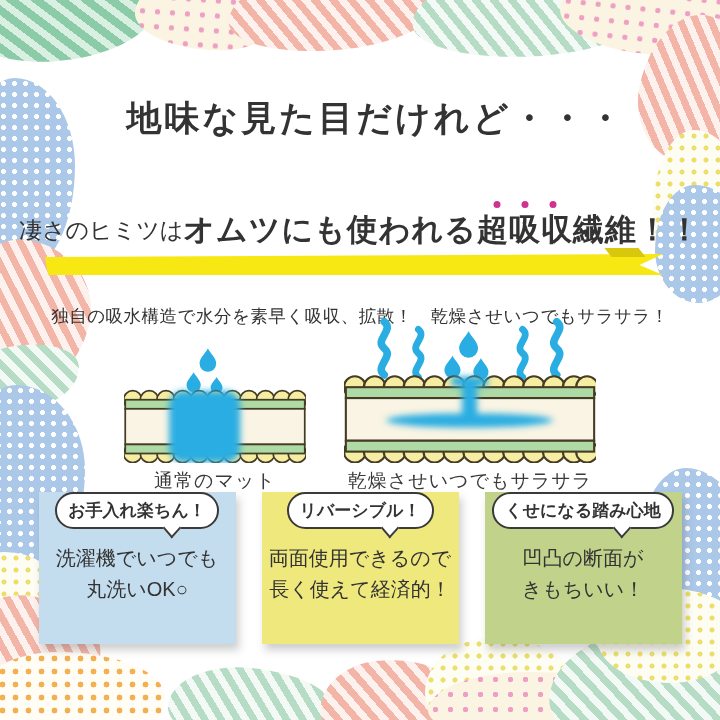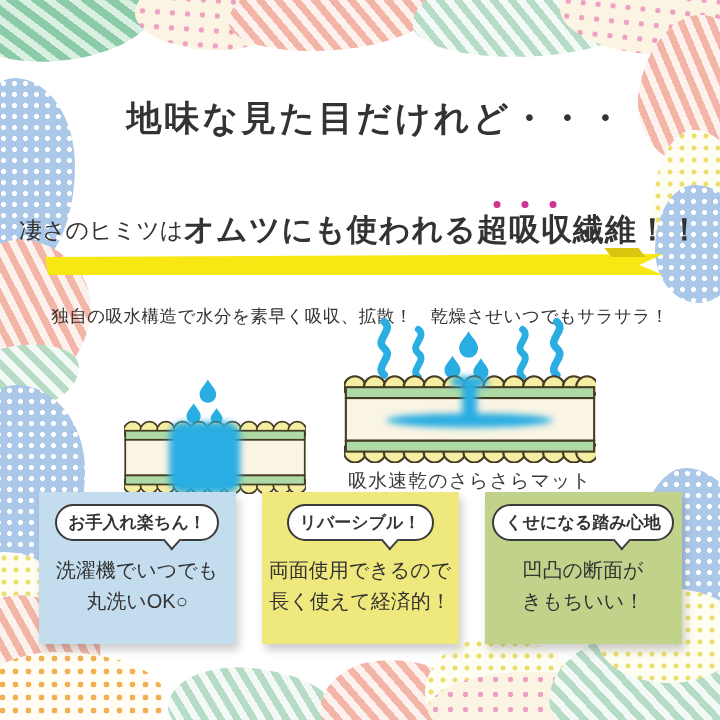--- a/index.html
+++ b/index.html
@@ -40,21 +40,21 @@
     font-size:17.5px;font-weight:500;letter-spacing:0.5px;z-index:3;}
   
   .mats-row{position:absolute;top:318px;left:0;width:100%;display:flex;
     justify-content:center;align-items:flex-end;gap:38px;z-index:3;}
   .mat-fig{margin:0;display:flex;flex-direction:column;align-items:center;}
   .mat-fig figcaption{margin-top:5px;font-size:19px;font-weight:500;letter-spacing:1px;color:#3a3a3a;}
   
   .cards-row{position:absolute;top:492px;left:0;width:100%;display:flex;
     justify-content:center;gap:26px;z-index:3;}
   .card{width:197px;height:152px;box-shadow:3px 6px 8px rgba(80,80,80,0.28);
-    display:flex;flex-direction:column;align-items:center;padding-top:12px;box-sizing:border-box;}
+    display:flex;flex-direction:column;align-items:center;box-sizing:border-box;}
   .card-blue{background:#c4ddee;}
   .card-yellow{background:#efe87d;}
   .card-green{background:#c1d38b;}
   .bubble{position:relative;background:#fff;border:2.5px solid #3a3a3a;
     border-radius:40px;padding:5px 11px;font-size:17px;font-weight:600;
     white-space:nowrap;color:#333;}
   .bubble::after{content:"";position:absolute;bottom:-8px;right:24%;
     width:12px;height:12px;background:#fff;
     border-right:2.5px solid #3a3a3a;border-bottom:2.5px solid #3a3a3a;
     transform:rotate(50deg) skewX(8deg);}
@@ -145,20 +145,21 @@
               <circle cx="219" cy="79" r="11.5"></circle>
           </g>
           <g stroke="#463b24" stroke-width="2.2">
             <rect x="1.5" y="11" width="227" height="11.5" fill="#aedaa5"></rect>
             <rect x="1.5" y="22.5" width="227" height="45" fill="#f9f4e3"></rect>
             <rect x="1.5" y="67.5" width="227" height="11.5" fill="#aedaa5"></rect>
           </g>
           <rect x="57" y="0" width="90" height="90" rx="18" fill="#29ade2" filter="url(#wb1)"></rect>
         </g>
       </svg>
+      <figcaption>通常のマット</figcaption>
     </figure>
 
     <figure class="mat-fig">
       <svg width="252" height="145" viewBox="0 0 265 153">
         <defs>
           <path id="steam" d="M0,0 C11,9 -11,19 0,28 C11,37 -11,47 0,56"></path>
           <filter id="wb2" x="-40%" y="-40%" width="180%" height="180%">
               <feGaussianBlur stdDeviation="3.5"></feGaussianBlur>
             </filter>
         </defs>
@@ -207,21 +208,21 @@
             <rect x="1.5" y="22.5" width="262" height="45" fill="#f9f4e3"></rect>
             <rect x="1.5" y="67.5" width="262" height="11.5" fill="#aedaa5"></rect>
           </g>
           <g fill="#29ade2" filter="url(#wb2)">
             <rect x="113" y="0" width="38" height="10"></rect>
             <rect x="124" y="0" width="16" height="42"></rect>
             <ellipse cx="132" cy="46" rx="88" ry="7.5"></ellipse>
           </g>
         </g>
       </svg>
-      <figcaption>吸水速乾のさらさらマット</figcaption>
+      <figcaption>乾燥させいつでもサラサラ</figcaption>
     </figure>
 
   </div>
 
   <div class="cards-row">
 
     <div class="card card-blue">
       <div class="bubble">お手入れ楽ちん！</div>
       <div class="card-body">
         <div>洗濯機でいつでも</div>

